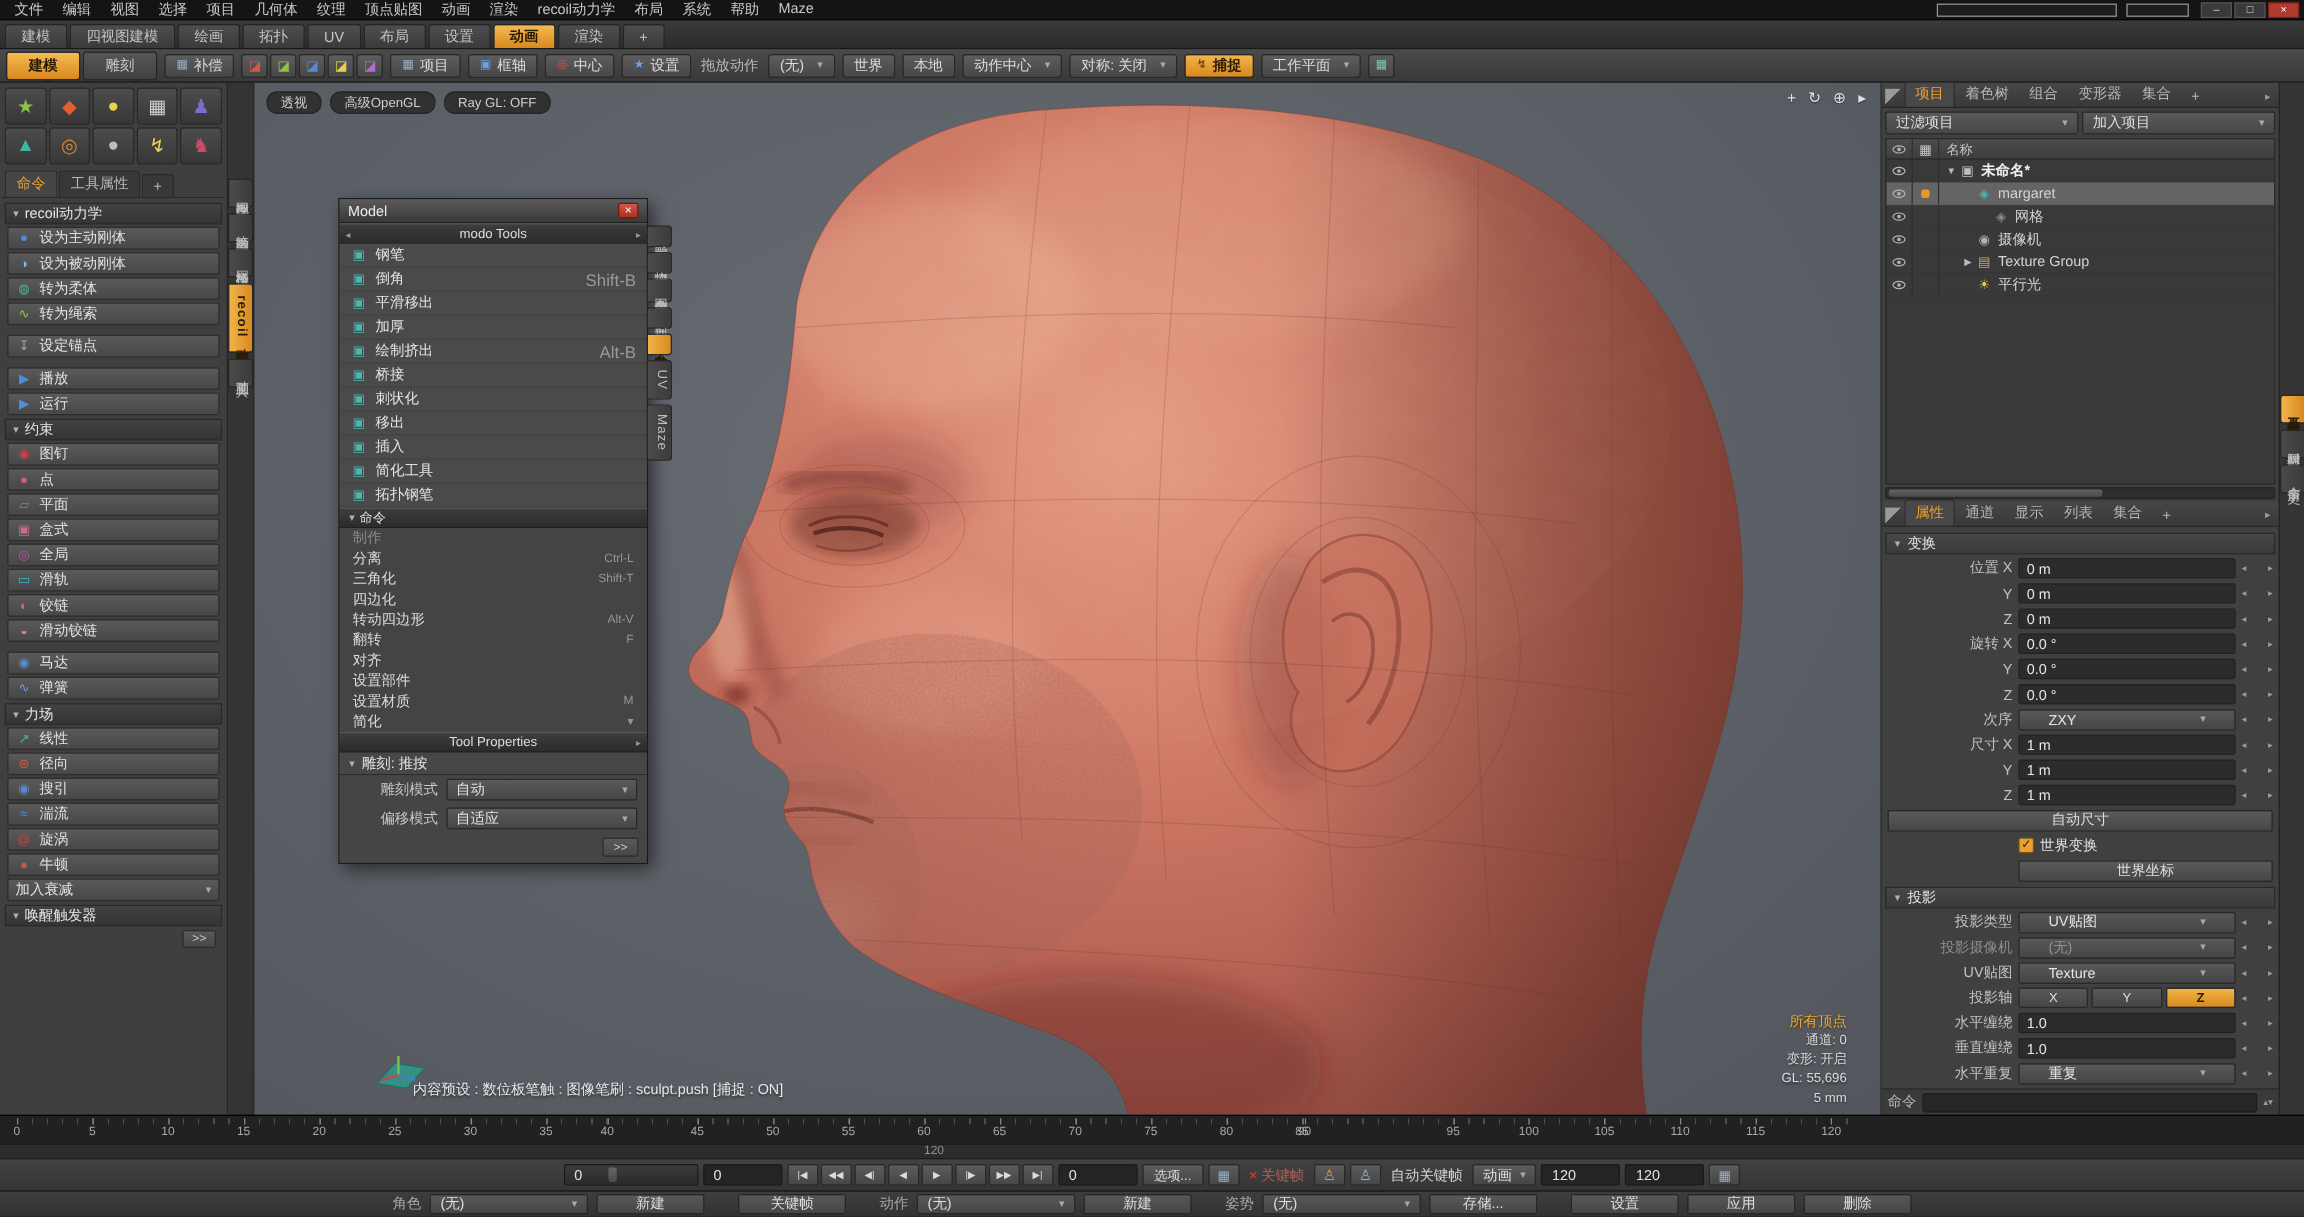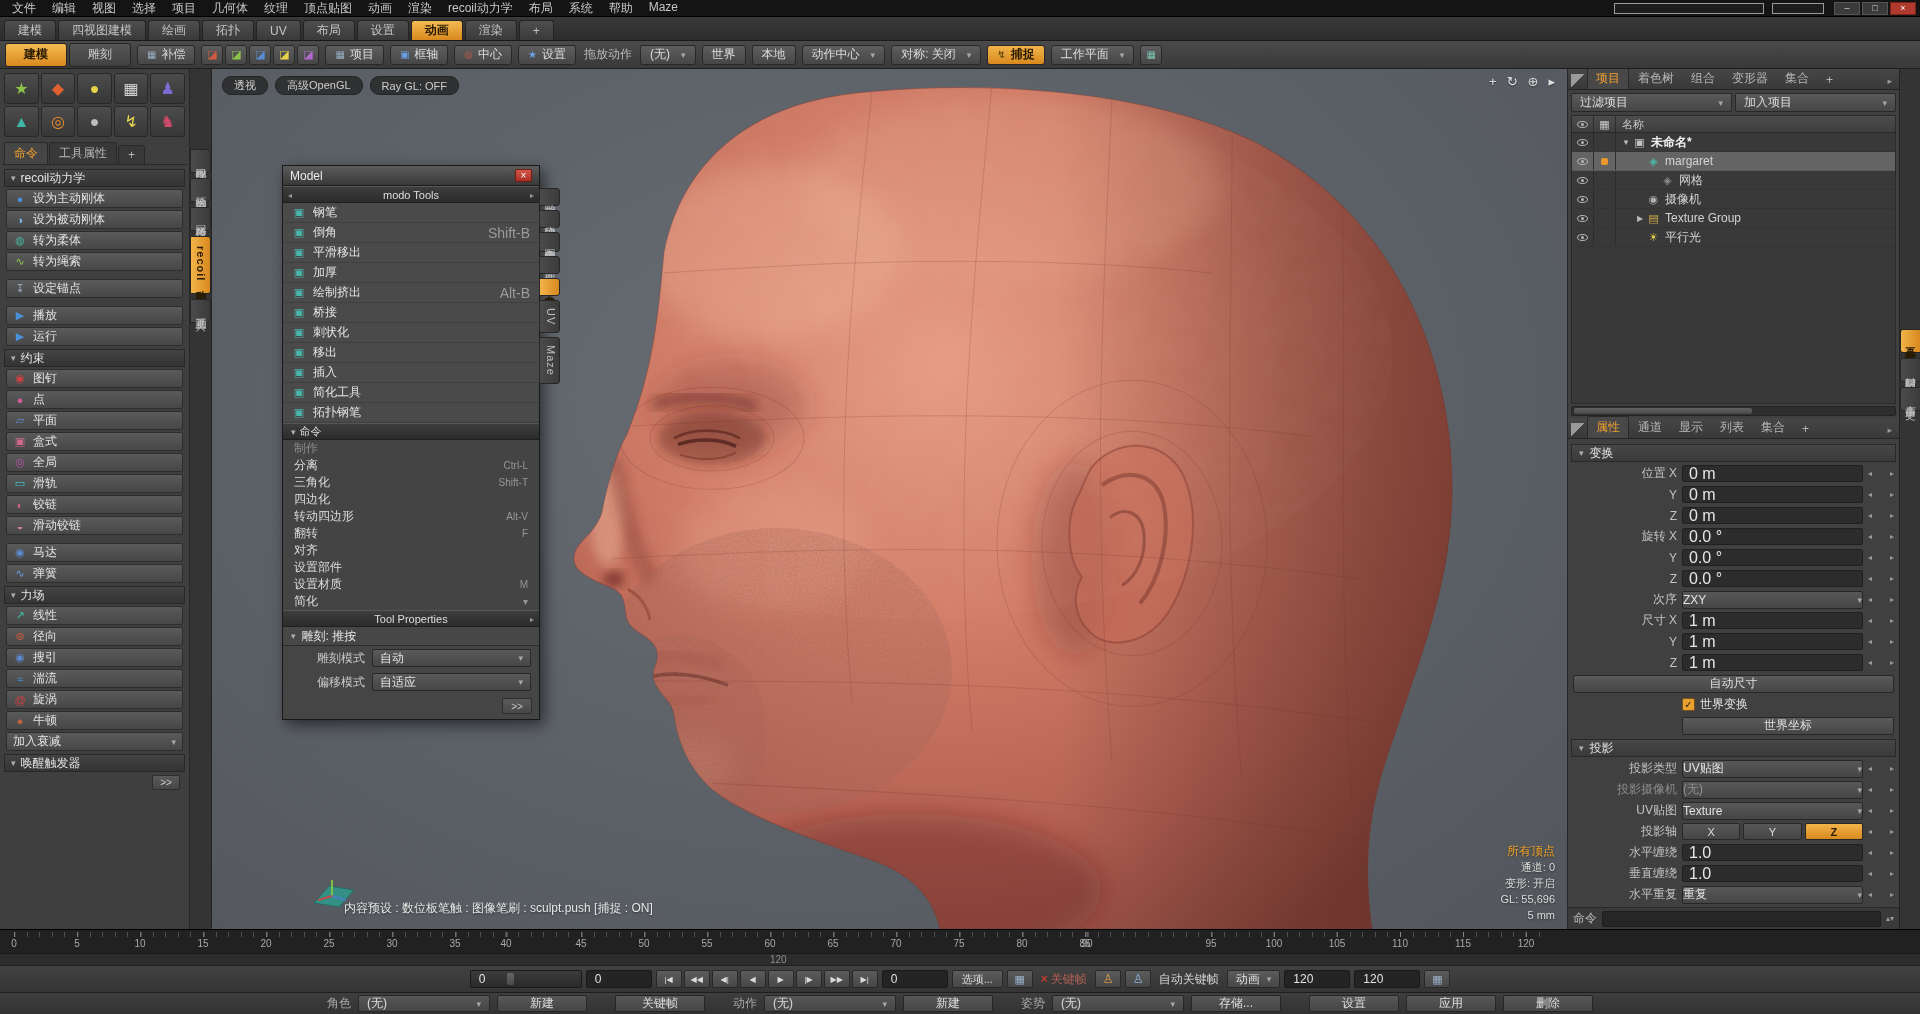--- a/index.html
+++ b/index.html
@@ -63,21 +63,21 @@
 .v-tab.active{background:linear-gradient(90deg,#f2b44a,#d8891e);color:#2a1c04;font-weight:bold;}
 
 
 .viewport{flex:1;position:relative;background:radial-gradient(ellipse at 45% 38%,#686d74 0%,#5c6167 55%,#53575d 100%);overflow:hidden;min-width:0;}
 .head-svg{position:absolute;inset:0;width:100%;height:100%;}
 .vp-toolbar{position:absolute;top:7px;left:10px;display:flex;gap:7px;z-index:5;}
 .vp-btn{height:19px;padding:0 11px;background:rgba(38,38,38,.8);border:1px solid #242424;border-radius:9px;color:#cecece;font-size:11px;display:flex;align-items:center;gap:4px;}
 .vp-nav{position:absolute;top:5px;right:12px;display:flex;gap:10px;color:#e0e0e0;font-size:13px;z-index:5;text-shadow:0 1px 1px rgba(0,0,0,.5);}
 .vp-nav span{cursor:pointer;}
 .vp-status-l{position:absolute;left:132px;bottom:12px;font-size:12px;color:#e8e8e8;text-shadow:0 1px 2px rgba(0,0,0,.5);z-index:5;}
-.vp-status-r{position:absolute;right:12px;bottom:6px;text-align:right;font-size:11px;color:#dcdcdc;line-height:16px;text-shadow:0 1px 2px rgba(0,0,0,.5);z-index:5;}
+.vp-status-r{position:absolute;right:28px;bottom:6px;text-align:right;font-size:11px;color:#dcdcdc;line-height:16px;text-shadow:0 1px 2px rgba(0,0,0,.5);z-index:5;}
 .vp-status-r .hl{color:#f5a623;font-size:12px;}
 .axis-widget{position:absolute;left:96px;bottom:14px;z-index:5;}
 
 
 .model-win{position:absolute;left:70px;top:96px;width:258px;background:#464646;border:1px solid #191919;box-shadow:4px 5px 14px rgba(0,0,0,.55);z-index:10;}
 .mw-title{height:20px;background:linear-gradient(#5c5c5c,#383838);display:flex;align-items:center;padding:0 7px;color:#ececec;font-size:12px;border-bottom:1px solid #1f1f1f;}
 .mw-close{margin-left:auto;width:17px;height:13px;background:linear-gradient(#d4584a,#a82f22);border:1px solid #701a10;color:#fff;font-size:10px;line-height:1;display:flex;align-items:center;justify-content:center;border-radius:2px;}
 .mw-section{height:17px;background:linear-gradient(#3d3d3d,#2b2b2b);border-top:1px solid #565656;border-bottom:1px solid #1f1f1f;color:#dedede;display:flex;align-items:center;justify-content:center;font-size:11px;position:relative;gap:4px;}
 .mw-section .sec-arrow{position:absolute;font-size:8px;color:#999;top:4px;}
 .mw-section .sec-arrow.l{left:5px;}
@@ -126,22 +126,22 @@
 .eye::after{content:"";position:absolute;left:3px;top:1px;width:3px;height:3px;border-radius:50%;background:#b4b4b4;}
 .tag-dot{width:7px;height:7px;border-radius:2px;background:#e8962e;}
 .hscroll{height:10px;margin:2px 3px;background:#2e2e2e;border:1px solid #242424;border-radius:2px;position:relative;flex:0 0 auto;}
 .hthumb{position:absolute;left:2px;top:1px;width:55%;height:6px;background:linear-gradient(#616161,#4a4a4a);border-radius:2px;}
 .props{padding:2px 3px;overflow:hidden;flex:0 0 auto;}
 .prop-section{height:18px;background:linear-gradient(#474747,#3a3a3a);border:1px solid #292929;display:flex;align-items:center;gap:6px;padding:0 7px;color:#e2e2e2;font-size:12px;margin:3px 0 1px;}
 .prop-section .caret{font-size:9px;color:#b0b0b0;}
 .prop-row{min-height:21px;display:flex;align-items:center;padding:1px 2px;gap:5px;}
 .prop-label{width:104px;text-align:right;font-size:12px;color:#c2c2c2;flex:0 0 auto;white-space:nowrap;}
 .prop-label.dim{color:#8c8c8c;}
-.prop-field{flex:1;height:17px;background:#2c2c2c;border:1px solid #202020;border-radius:2px;color:#e6e6e6;font-size:16px;display:flex;align-items:center;padding:0 6px;min-width:0;}
-.prop-drop{flex:1;height:18px;background:linear-gradient(#585858,#454545);border:1px solid #272727;border-radius:2px;color:#e2e2e2;font-size:12px;display:flex;align-items:center;padding:0 0;min-width:0;}
+.prop-field{flex:1;height:17px;background:#2c2c2c;border:1px solid #202020;border-radius:2px;color:#e6e6e6;font-size:12px;display:flex;align-items:center;padding:0 6px;min-width:0;}
+.prop-drop{flex:1;height:18px;background:linear-gradient(#585858,#454545);border:1px solid #272727;border-radius:2px;color:#e2e2e2;font-size:12px;display:flex;align-items:center;padding:0 24px;min-width:0;}
 .prop-drop::after{content:"▾";margin-left:auto;font-size:9px;color:#a8a8a8;}
 .prop-drop.dim{color:#909090;}
 .mini-ctl{width:26px;display:flex;justify-content:space-between;color:#9a9a9a;font-size:8px;flex:0 0 auto;}
 .axis-btns{flex:1;display:flex;gap:3px;}
 .axis-btn{flex:1;height:17px;background:linear-gradient(#585858,#454545);border:1px solid #272727;border-radius:2px;color:#dedede;font-size:11px;display:flex;align-items:center;justify-content:center;}
 .axis-btn.active{background:linear-gradient(#f2b44a,#d8891e);color:#2a1c04;font-weight:bold;}
 .full-btn{flex:1;height:18px;background:linear-gradient(#5a5a5a,#464646);border:1px solid #272727;border-radius:2px;color:#dedede;font-size:12px;display:flex;align-items:center;justify-content:center;}
 .check{width:13px;height:13px;background:#e8a033;border:1px solid #7a5512;border-radius:2px;color:#2a1c04;font-size:10px;font-weight:bold;display:flex;align-items:center;justify-content:center;flex:0 0 auto;}
 .check-label{font-size:12px;color:#e0e0e0;}
 .rp-cmd{height:22px;display:flex;align-items:center;gap:5px;padding:2px 5px;margin-top:auto;border-top:1px solid #292929;background:#3a3a3a;flex:0 0 auto;}

